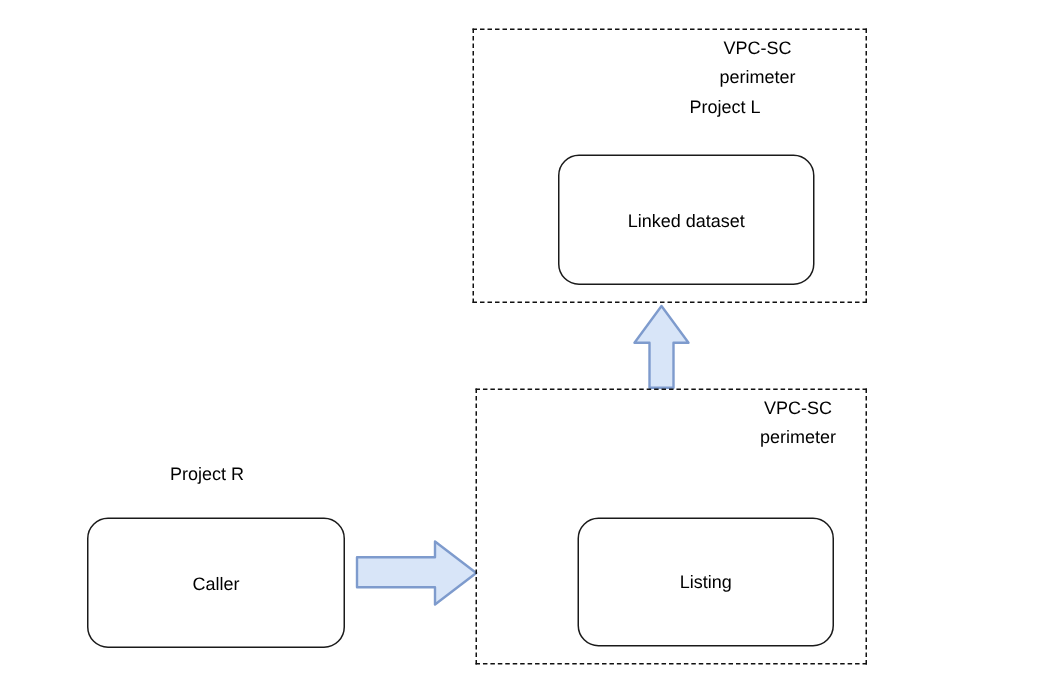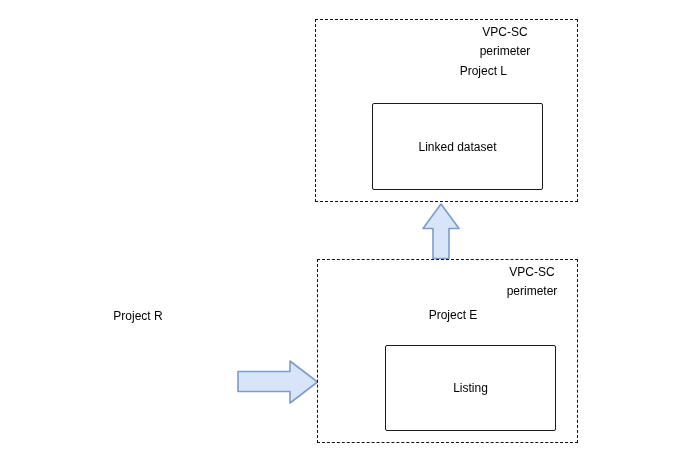--- a/index.html
+++ b/index.html
@@ -24,21 +24,21 @@
   .dashed-box{
     position:absolute;
     border:1.6px dashed var(--dashed-border);
     background:transparent;
   }
   .perimeter-l{left:315px;top:19px;width:263px;height:183px;}
   .perimeter-e{left:317px;top:259px;width:261px;height:184px;}
   .node{
     position:absolute;
     border:1.5px solid var(--box-border);
-    border-radius:2px;
+    border-radius:14px;
     background:#fff;
     display:flex;align-items:center;justify-content:center;
     text-align:right;
   }
   .node-linked-dataset{left:372px;top:103px;width:171px;height:87px;}
   .node-listing{left:385px;top:345px;width:171px;height:86px;}
   .node-caller{left:58px;top:345px;width:172px;height:87px;}
   .label{
     position:absolute;
     text-align:center;
@@ -81,20 +81,22 @@
   <div class="label project-label project-label-l">Project L</div>
   <div class="node node-linked-dataset">
     <span>Linked dataset</span>
   </div>
 
   <div class="dashed-box perimeter-e"></div>
   <div class="label perimeter-label perimeter-label-e">
     <div>VPC-SC</div>
     <div>perimeter</div>
   </div>
-  <div class="label project-label project-label-e">Project E</div>
   <div class="node node-listing">
     <span>Listing</span>
   </div>
 
   <div class="label project-label project-label-r">Project R</div>
+  <div class="node node-caller">
+    <span>Caller</span>
+  </div>
 
 </div>
 
 </body></html>

